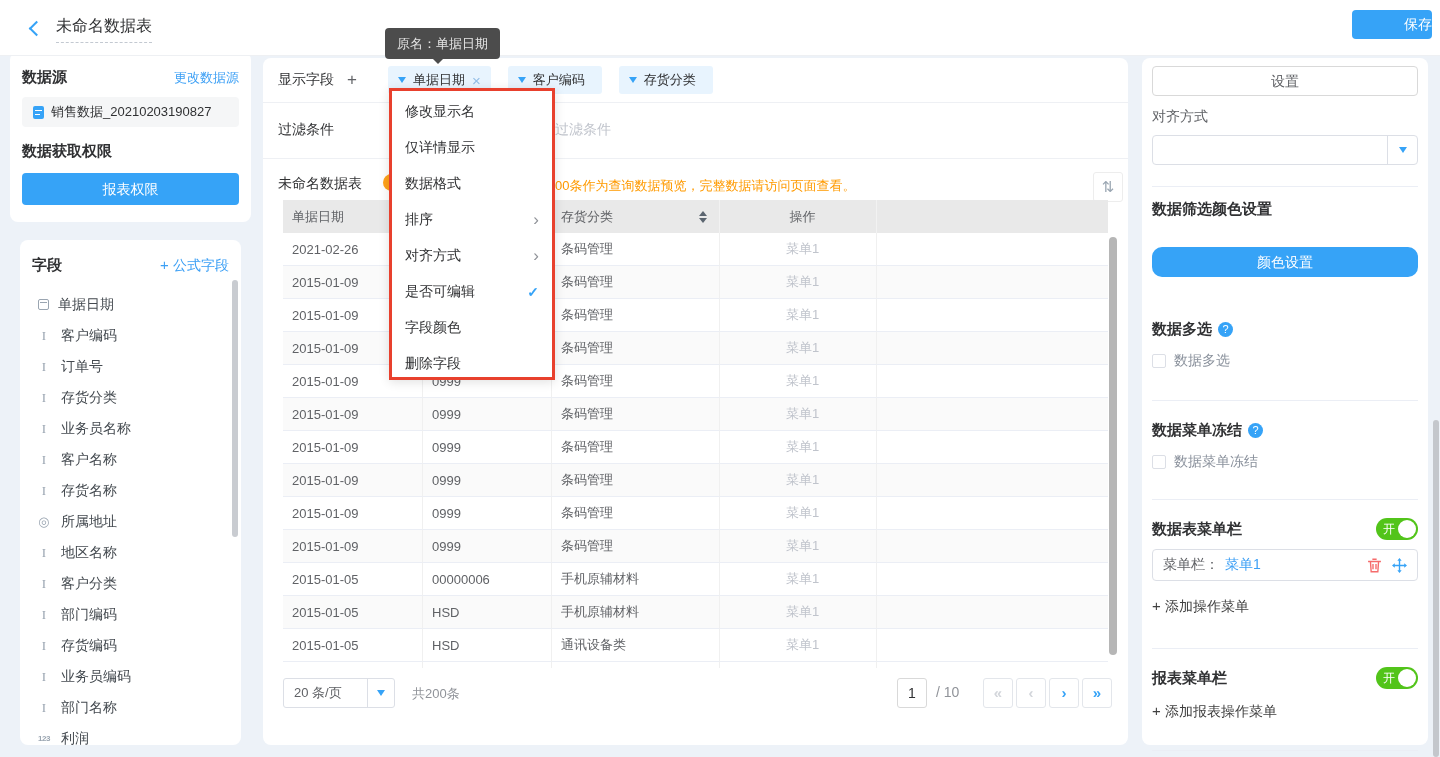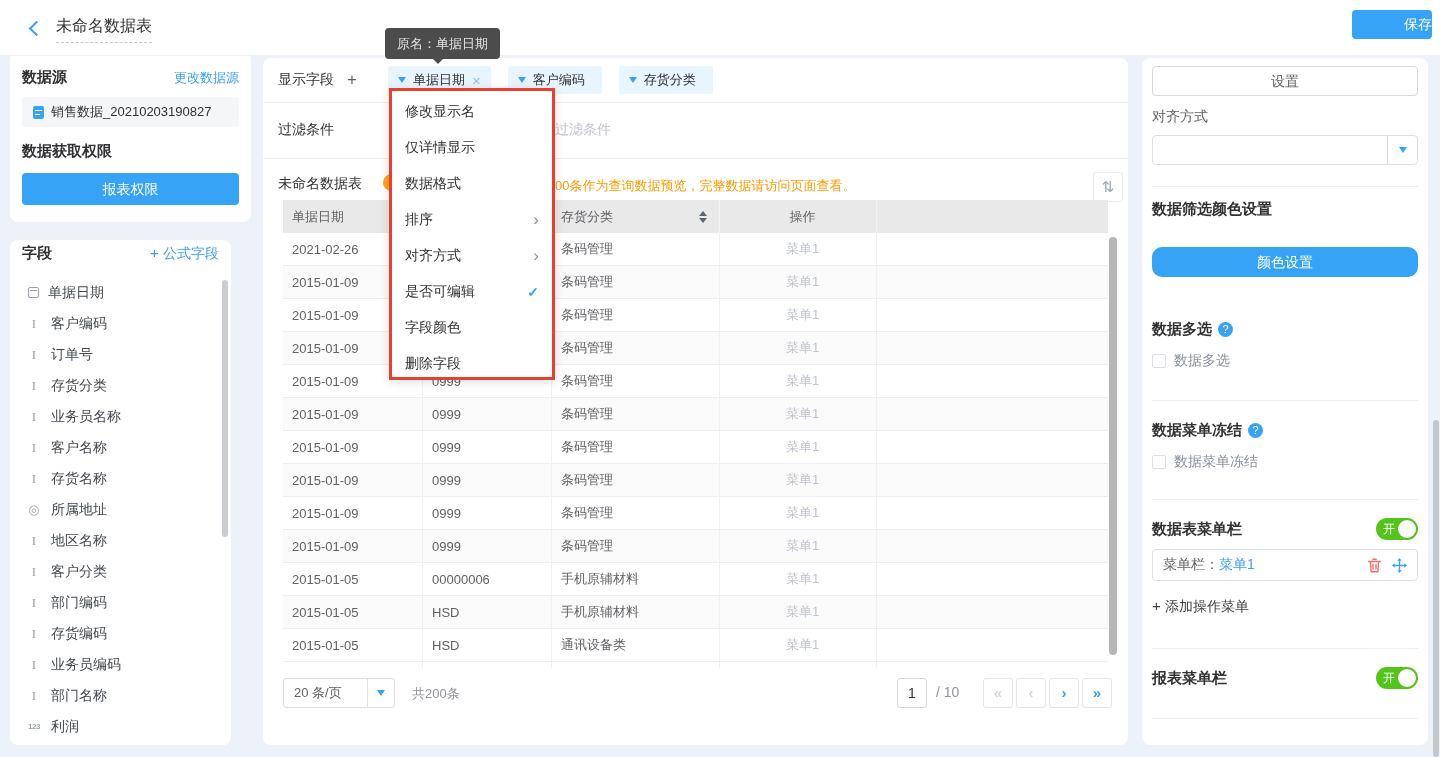--- a/index.html
+++ b/index.html
@@ -22,21 +22,21 @@
   .blue-link { color:#3b9ff5; font-size:13px; cursor:pointer; }
   .file-item { margin-top:10px; height:30px; background:#f5f6f7; border-radius:4px; display:flex; align-items:center; padding-left:11px; gap:7px; }
   .doc-icon { width:11px; height:13px; background:#36a3f7; border-radius:2px; position:relative; flex:none; }
   .doc-icon::before { content:''; position:absolute; left:2px; top:4px; right:2px; border-top:1.5px solid #fff; }
   .doc-icon::after { content:''; position:absolute; left:2px; top:8px; width:5px; border-top:1.5px solid #fff; }
   .file-name { font-size:13px; color:#303133; }
   .perm-title { margin-top:15px; }
   .primary-btn { background:#36a3f7; color:#fff; border:none; border-radius:4px; text-align:center; cursor:pointer; font-size:14px; }
   .perm-btn { margin-top:12px; width:100%; height:32px; line-height:32px; }
 
-  .card-fields { left:10px; top:240px; width:221px; height:505px; padding:4px 12px; overflow:hidden; }
+  .card-fields { left:20px; top:240px; width:221px; height:505px; padding:16px 12px; overflow:hidden; }
   .fields-head { display:flex; justify-content:space-between; align-items:center; }
   .formula-link { font-size:14px;text-align:center; }
   .formula-link::before { content:'+ '; font-size:15px; }
   .field-list { margin-top:14px; }
   .field-item { height:31px; display:flex; align-items:center; gap:9px; padding-left:4px; cursor:pointer; }
   .fi { width:16px; display:inline-flex; justify-content:center; align-items:center; color:#9aa5b1; flex:none; }
   .icn-calendar { width:11px; height:11px; border:1px solid #9aa5b1; border-radius:2px; position:relative; margin-left:2px; }
   .icn-calendar::before { content:''; position:absolute; left:1px; right:1px; top:2px; border-top:1px solid #9aa5b1; }
   .icn-text::before { content:'I'; font-family:"Liberation Serif", serif; font-size:13px; }
   .icn-location::before { content:'◎'; font-size:13px; }
@@ -109,21 +109,21 @@
   .divider { border-top:1px solid #ebeef5; }
   .r-title-row { display:flex; align-items:center; gap:6px; }
   .help-icon { width:15px; height:15px; border-radius:50%; background:#36a3f7; color:#fff; font-size:11px; text-align:center; line-height:15px; }
   .help-icon::before { content:'?'; }
   .checkbox-row { display:flex; align-items:center; gap:8px; margin-top:13px; cursor:pointer; }
   .checkbox { width:14px; height:14px; border:1px solid #dcdfe6; border-radius:2px; background:#fff; }
   .cb-label { color:#8a919c; font-size:14px; }
   .switch { width:42px; height:22px; border-radius:11px; background:#52c41a; position:relative; cursor:pointer; flex:none; margin-left:auto; }
   .switch .sw-text { position:absolute; left:7px; top:3px; color:#fff; font-size:12px; line-height:16px; }
   .switch .knob { position:absolute; right:2px; top:2px; width:18px; height:18px; background:#fff; border-radius:50%; }
-  .menu-item-box { margin-top:9px; height:32px; border:1px solid #dcdfe6; border-radius:4px; display:flex; align-items:center; padding:0 10px; background:#fff; }
+  .menu-item-box { margin-top:9px; height:32px; border:1px solid #dcdfe6; border-radius:4px; display:flex; align-items:center; padding:0 10px; gap:6px; background:#fff; }
   .mi-label { color:#606266; font-size:14px; }
   .mi-value { color:#3b9ff5; font-size:14px; cursor:pointer; }
   .mi-icons { margin-left:auto; display:flex; gap:10px; align-items:center; }
   .icon-btn { width:15px; height:15px; cursor:pointer; }
   .add-link { margin-top:16px; color:#404040; font-size:14px; cursor:pointer; }
   .add-link::before { content:'+ '; font-size:15px; }
 
   .page-scrollbar { position:absolute; right:1px; top:420px; width:6px; height:337px; background:#c4c7cc; border-radius:3px; z-index:90; }
 
   
@@ -496,20 +496,21 @@
   <div class="add-link">添加操作菜单</div>
   <div class="divider" style="margin-top:32px"></div>
 
   <div class="r-title-row" style="margin-top:18px">
     <span class="sec-title">报表菜单栏</span>
     <span class="switch">
       <span class="sw-text">开</span>
       <span class="knob"></span>
     </span>
   </div>
+  <div class="add-link" style="margin-top:13px">添加报表操作菜单</div>
   <div class="divider" style="margin-top:29px"></div>
 </div>
 
 <div class="field-menu">
 
     <div class="menu-item">
       <span>修改显示名</span>
       <span class="spacer"></span>
 
     </div>

